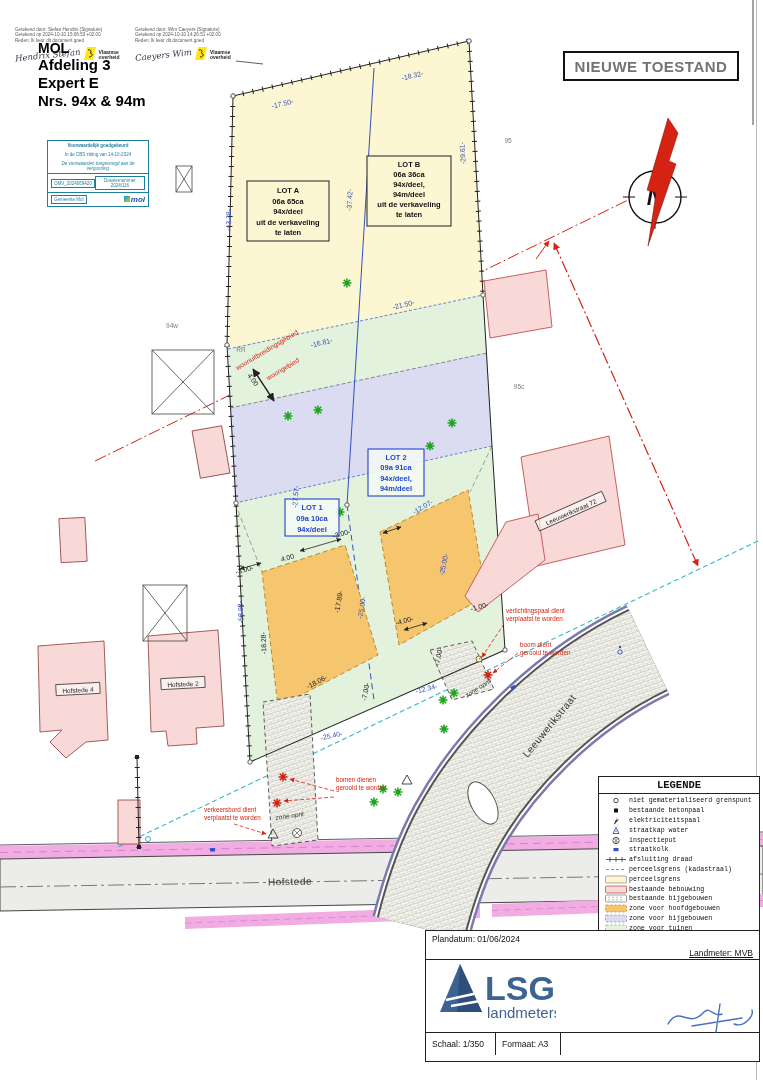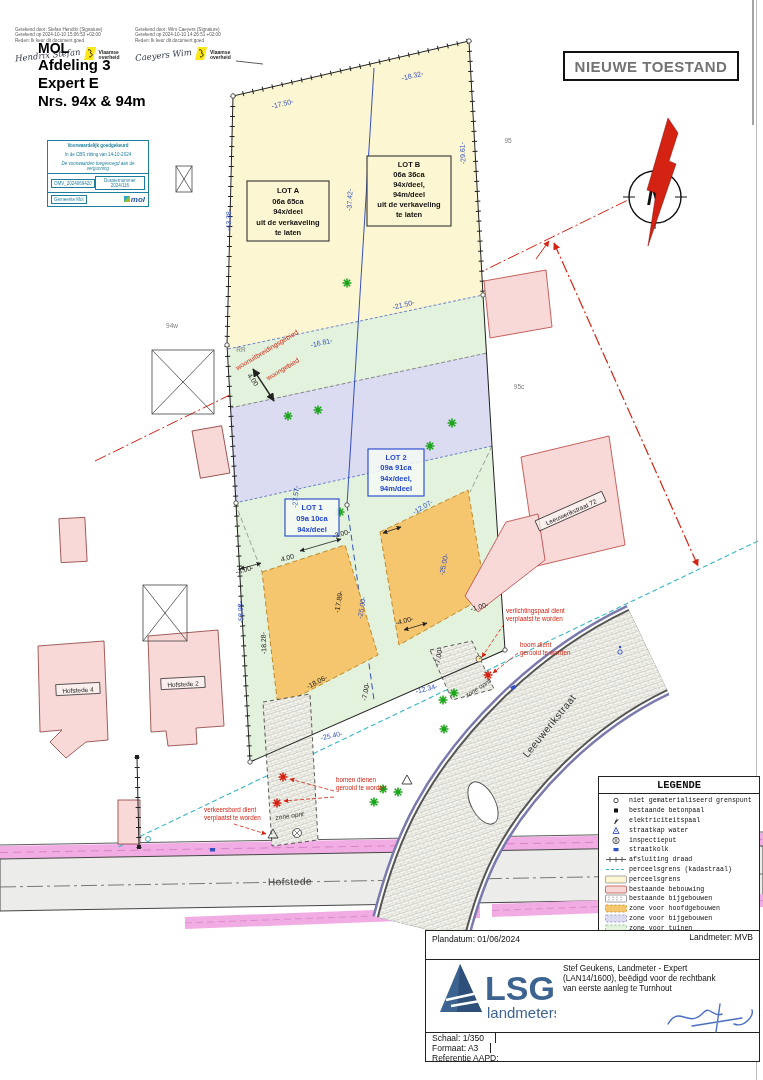--- a/index.html
+++ b/index.html
@@ -38,27 +38,27 @@
             border-bottom:1.4px solid #222;padding:2px 0;}
   .lg-rows{padding:2px 0 3px 0;}
   .lg-row{display:flex;align-items:center;height:9.8px;padding:0 3px;}
   .lg-sym{width:27px;flex:none;display:flex;justify-content:center;align-items:center;}
   .lg-lab{font-size:6.6px;color:#111;white-space:nowrap;}
   
   .tb{position:absolute;left:425px;top:930px;width:333px;height:130px;border:1.6px solid #222;
       background:#fff;color:#111;font-size:8.5px;}
   .tb-r1{height:29px;border-bottom:1.4px solid #222;position:relative;padding:2px 6px;box-sizing:border-box;}
   .tb-r1 div{line-height:12px;}
-  .tb-landmeter{position:absolute;right:6px;bottom:16px;}
+  .tb-landmeter{position:absolute;right:6px;bottom:0;text-decoration:underline;}
   .tb-r2{height:73px;border-bottom:1.4px solid #222;display:flex;box-sizing:border-box;}
   .tb-logo{width:133px;flex:none;display:flex;align-items:flex-start;justify-content:center;}
   .tb-text{flex:1;padding:4px 4px 0 4px;font-size:8.2px;line-height:9.8px;position:relative;}
   .tb-gap{height:4px;}
   .tb-sig{position:absolute;right:0px;bottom:-2px;}
-  .tb-r3{height:22px;display:flex;align-items:stretch;box-sizing:border-box;flex-direction:column;}
+  .tb-r3{height:22px;display:flex;align-items:stretch;box-sizing:border-box;}
   .tb-c{display:flex;align-items:center;padding-left:6px;box-sizing:border-box;}
   .tb-c1{width:70px;border-right:1.4px solid #222;}
   .tb-c2{width:65px;border-right:1.4px solid #222;}
   .tb-c3{flex:1;}
 </style>
 </head>
 <body>
 
 <div class="sheet">
 
@@ -530,31 +530,25 @@
       <svg width="126" height="64" viewBox="0 0 126 64">
         <path d="M30,4 L10,52 L52,52 Z" fill="#3D6390"></path>
         <path d="M30,4 L27,52 L52,52 Z" fill="#2E4F7A"></path>
         <path d="M16,40 L48,33" stroke="#fff" stroke-width="2.4" fill="none"></path>
         <path d="M21,46 L50,41" stroke="#fff" stroke-width="2.4" fill="none"></path>
         <text x="55" y="40" font-size="34" font-weight="bold" fill="#3D6390" font-family="Liberation Sans, sans-serif">LSG</text>
         <text x="57" y="58" font-size="15" fill="#3D6390" font-family="Liberation Sans, sans-serif">landmeters</text>
       </svg>
     </div>
     <div class="tb-text">
-      <div>
-            <div>Stef Geukens, Landmeter - Expert</div>
-            <div>(LAN14/1600), beëdigd voor de rechtbank</div>
-            <div>van eerste aanleg te Turnhout</div>
-          </div>
       <div class="tb-gap"></div>
       <svg class="tb-sig" width="95" height="36" viewBox="0 0 95 36">
         <path d="M4,26 C16,6 24,32 40,14 C46,8 50,20 58,16 M28,28 L78,20 M56,6 L52,34 M70,26 C80,30 90,18 88,12" stroke="#4a6fc0" stroke-width="1.4" fill="none" stroke-linecap="round"></path>
       </svg>
     </div>
   </div>
   <div class="tb-r3">
     <div class="tb-c tb-c1">Schaal: 1/350</div>
     <div class="tb-c tb-c2">Formaat: A3</div>
-    <div class="tb-c tb-c3">Referentie AAPD:</div>
   </div>
 </div>
 
 </div>
 
 </body></html>

